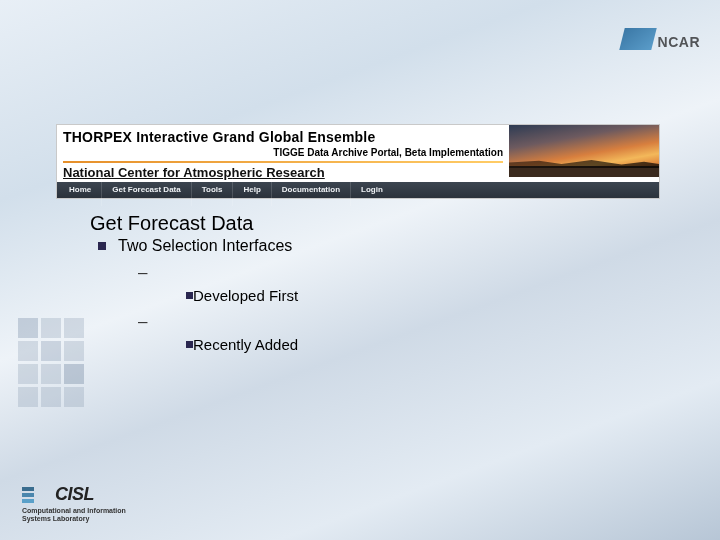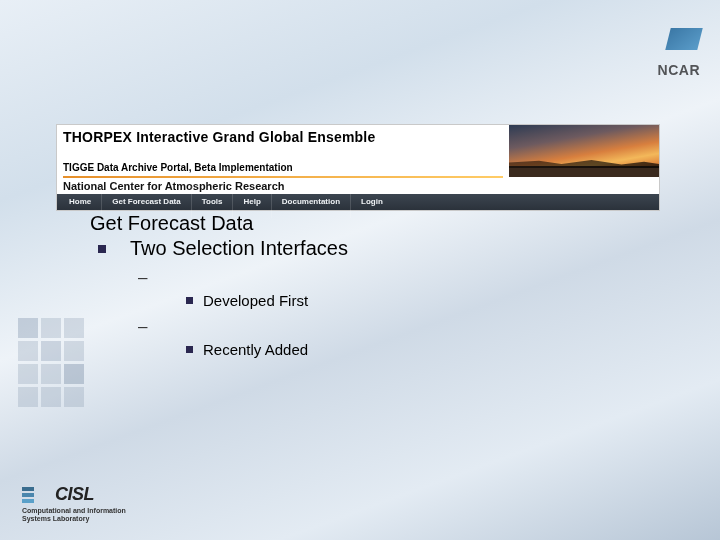--- a/index.html
+++ b/index.html
@@ -7,21 +7,21 @@
   body {
     font-family: Verdana, Geneva, sans-serif;
     background: linear-gradient(160deg, #e8eff6 0%, #d2dfeb 25%, #eef3f8 45%, #cfdae6 60%, #e3ebf3 80%, #b7c6d6 100%);
     position: relative;
   }
   .slide { position: relative; width: 720px; height: 540px; }
 
   
   .ncar-logo {
     position: absolute; top: 28px; right: 20px;
-    display: flex; align-items: flex-end; gap: 12px; flex-direction: column;
+    display: flex; align-items: flex-end; gap: 4px;
   }
   .ncar-mark {
     width: 32px; height: 22px;
     background: linear-gradient(135deg, #3b78a6 0%, #5a9cc9 100%);
     transform: skewX(-14deg);
   }
   .ncar-text { font-size: 14px; font-weight: 600; color: #525457; letter-spacing: 0.5px; }
 
   
   .title-wrap { position: absolute; top: 66px; left: 56px; right: 20px; }
@@ -38,26 +38,26 @@
   .sL { flex: 1; background: #3c3863; }
 
   
   .banner {
     position: absolute; top: 124px; left: 56px; width: 604px;
     background: #fff; border: 1px solid #c9c9c9; font-size: 9.5px;
   }
   .banner-inner { display: flex; }
   .banner-text { flex: 1; padding: 4px 6px 2px 6px; }
   .banner-title1 { font-size: 14px; font-weight: 700; color: #000; letter-spacing: 0.2px; }
-  .banner-title2 { font-size: 10px; font-weight: 700; color: #000; margin-top: 17px; }
+  .banner-title2 { font-size: 10px; font-weight: 700; color: #000; margin-top: 2px; text-align: right; }
   .banner-rule {
     height: 2px; margin: 3px 0 2px 0;
     background: linear-gradient(to right, #e68f2a 0%, #ffcc66 100%);
   }
-  .banner-sub1 { font-size: 11px; font-weight: 700; color: #111; }
+  .banner-sub1 { font-size: 13px; font-weight: 700; color: #111; text-decoration: underline; }
   .banner-sub2 { font-size: 8.5px; font-weight: 700; color: #111; }
   .banner-img {
     width: 150px; height: 52px;
     background:
       linear-gradient(to top, #3b2a1e 0%, #3b2a1e 22%, transparent 22%),
       linear-gradient(170deg, #2d3b53 0%, #6d5a5f 30%, #d87f3e 55%, #f3b85a 70%, #e0873d 82%, #8a4d33 100%);
     position: relative;
   }
   .banner-img::after{
     content:""; position:absolute; bottom:9px; left:0; right:0; height:9px;
@@ -73,25 +73,25 @@
     color: #eef1f4; font-size: 8px; font-weight: 700;
     padding: 8px 10px;
     border-right: 1px solid rgba(255,255,255,0.15);
     line-height: 16px;
   }
   .banner-nav span:last-child { border-right: none; }
 
   
   .content { position: absolute; top: 212px; left: 90px; right: 40px; color: #000; }
   .h-line1 { font-size: 20px; font-weight: 400; margin-bottom: 2px; }
-  .bullet-row { display: flex; align-items: center; gap: 24px; font-size: 20px; margin-left: 8px; }
+  .bullet-row { display: flex; align-items: center; gap: 12px; font-size: 16px; margin-left: 8px; }
   .dot { width: 8px; height: 8px; background: #2a2750; border-radius: 0; }
   .sub1 { margin: 8px 0 2px 48px; display: flex; align-items: baseline; gap: 8px; font-size: 17px; font-style: italic; }
   .dash { font-style: normal; color: #333; }
-  .sub2 { margin: 4px 0 4px 96px; display: flex; align-items: center; gap: 10px; font-size: 15px; }
+  .sub2 { margin: 4px 0 4px 96px; display: flex; align-items: center; font-size: 15px; }
   .sqr { width: 7px; height: 7px; background: #2a2750; }
 
   
   .cisl {
     position: absolute; left: 22px; bottom: 18px;
     display: flex; flex-direction: column; align-items: flex-start;
   }
   .cisl-mark {
     display: flex; align-items: center; gap: 19px; margin-bottom: 2px;
   }

